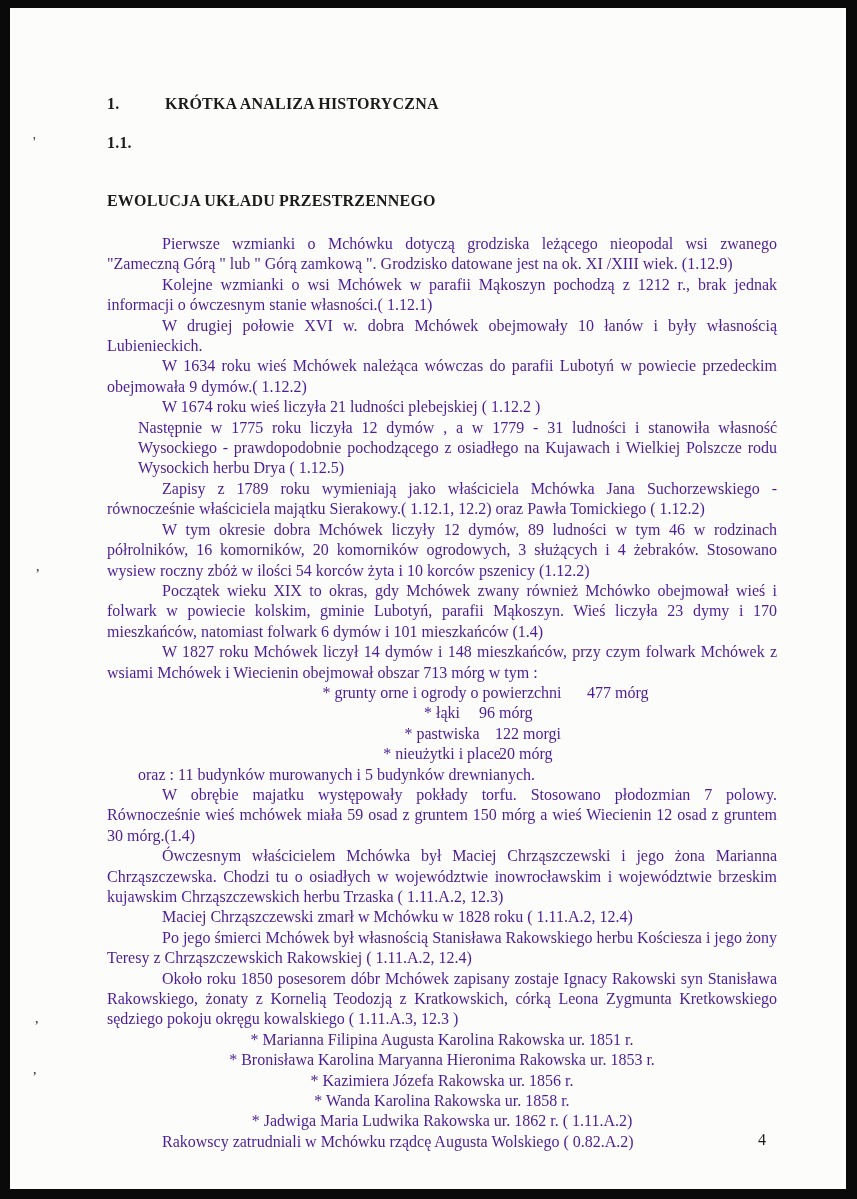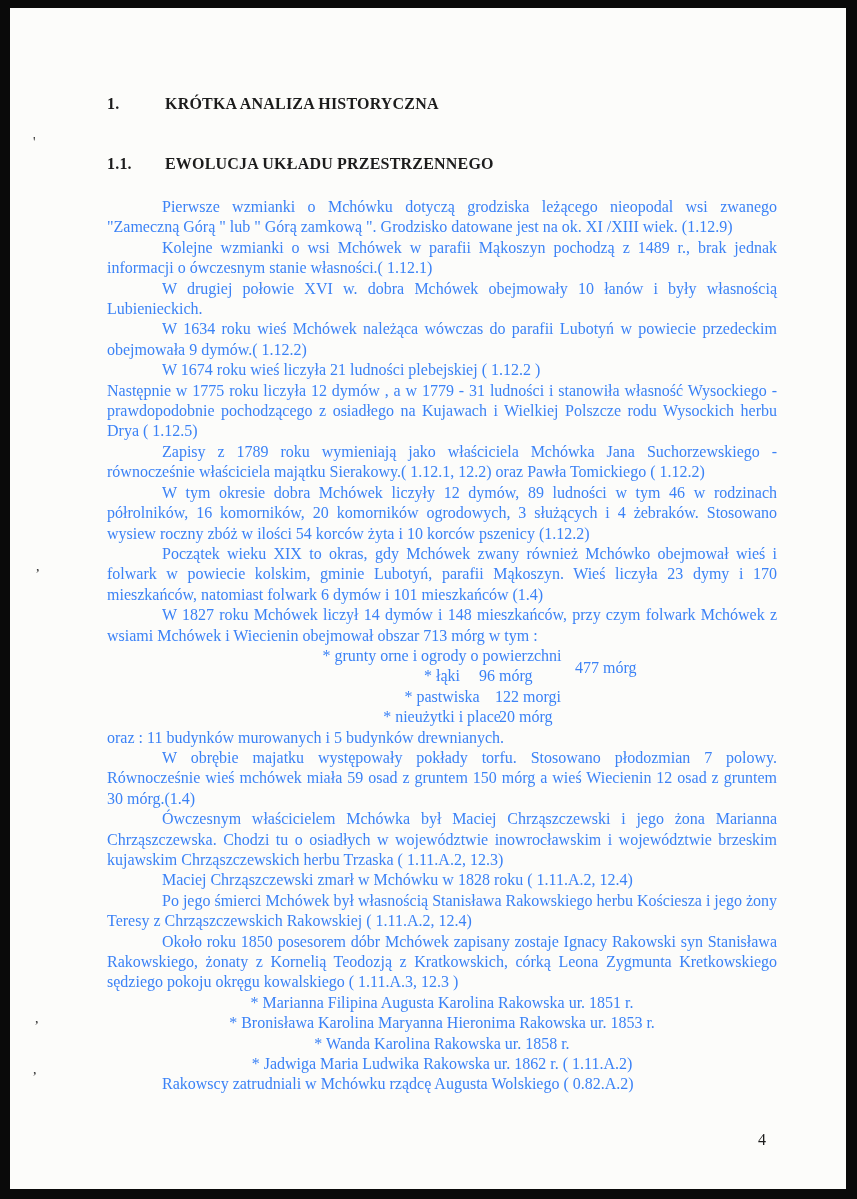--- a/index.html
+++ b/index.html
@@ -36,37 +36,39 @@
     margin: 0;
     font-size: 16px;
     font-weight: bold;
     line-height: 20px;
     letter-spacing: 0.2px;
   }
   .doc-heading .h-num {
     flex: 0 0 58px;
   }
   .doc-heading.level2 {
-    margin-top: 40px;
+    margin-top: 19px;
+    flex-direction: column;
   }
   .doc-body {
     margin-top: 23px;
   }
   .para {
     margin: 0;
     font-size: 16px;
     line-height: 20.4px;
     text-align: justify;
-    color: #3b82f6;
+    color: #4c1d95;
   }
   .para.indent {
     text-indent: 55px;
   }
   .para.noindent {
     text-indent: 0;
+    margin-left: 31px;
   }
   .para.bullet {
     text-align: center;
   }
   .para.bullet-value {
     position: relative;
     text-align: center;
     height: 20.4px;
     white-space: nowrap;
   }
@@ -101,41 +103,42 @@
       <span class="h-title">KRÓTKA ANALIZA HISTORYCZNA</span>
     </h1>
 
     <h2 class="doc-heading level2">
       <span class="h-num">1.1.</span>
       <span class="h-title">EWOLUCJA UKŁADU PRZESTRZENNEGO</span>
     </h2>
 
     <div class="doc-body">
         <p class="para indent">Pierwsze wzmianki o Mchówku dotyczą grodziska leżącego nieopodal wsi zwanego "Zameczną Górą " lub " Górą zamkową ". Grodzisko datowane jest na ok. XI /XIII wiek. (1.12.9)</p>
-        <p class="para indent">Kolejne wzmianki o wsi Mchówek w parafii Mąkoszyn pochodzą z 1489 r., brak jednak informacji o ówczesnym stanie własności.( 1.12.1)</p>
+        <p class="para indent">Kolejne wzmianki o wsi Mchówek w parafii Mąkoszyn pochodzą z 1212 r., brak jednak informacji o ówczesnym stanie własności.( 1.12.1)</p>
         <p class="para indent">W drugiej połowie XVI w. dobra Mchówek obejmowały 10 łanów i były własnością Lubienieckich.</p>
         <p class="para indent">W 1634 roku wieś Mchówek należąca wówczas do parafii Lubotyń w powiecie przedeckim obejmowała 9 dymów.( 1.12.2)</p>
         <p class="para indent">W 1674 roku wieś liczyła 21 ludności plebejskiej ( 1.12.2 )</p>
         <p class="para noindent">Następnie w 1775 roku liczyła 12 dymów , a w 1779 - 31 ludności i stanowiła własność Wysockiego - prawdopodobnie pochodzącego z osiadłego na Kujawach i Wielkiej Polszcze rodu Wysockich herbu Drya ( 1.12.5)</p>
         <p class="para indent">Zapisy z 1789 roku wymieniają jako właściciela Mchówka Jana Suchorzewskiego - równocześnie właściciela majątku Sierakowy.( 1.12.1, 12.2) oraz Pawła Tomickiego ( 1.12.2)</p>
         <p class="para indent">W tym okresie dobra Mchówek liczyły 12 dymów, 89 ludności w tym 46 w rodzinach półrolników, 16 komorników, 20 komorników ogrodowych, 3 służących i 4 żebraków. Stosowano wysiew roczny zbóż w ilości 54 korców żyta i 10 korców pszenicy (1.12.2)</p>
         <p class="para indent">Początek wieku XIX to okras, gdy Mchówek zwany również Mchówko obejmował wieś i folwark w powiecie kolskim, gminie Lubotyń, parafii Mąkoszyn. Wieś liczyła 23 dymy i 170 mieszkańców, natomiast folwark 6 dymów i 101 mieszkańców (1.4)</p>
         <p class="para indent">W 1827 roku Mchówek liczył 14 dymów i 148 mieszkańców, przy czym folwark Mchówek z wsiami Mchówek i Wiecienin obejmował obszar 713 mórg w tym :</p>
-        <p class="para bullet-value"><span>* grunty orne i ogrody o powierzchni</span><span class="val" style="left: 468px; margin-top: 12px;">477 mórg</span></p>
+        <p class="para bullet-value"><span>* grunty orne i ogrody o powierzchni</span><span class="val" style="left: 480px;">477 mórg</span></p>
         <p class="para bullet-value"><span>* łąki</span><span class="val" style="left: 372px;">96  mórg</span></p>
         <p class="para bullet-value"><span>* pastwiska</span><span class="val" style="left: 388px;">122 morgi</span></p>
         <p class="para bullet-value"><span>* nieużytki i place</span><span class="val" style="left: 392px;">20  mórg</span></p>
         <p class="para noindent">oraz : 11 budynków murowanych i 5 budynków drewnianych.</p>
         <p class="para indent">W obrębie majatku występowały pokłady torfu. Stosowano płodozmian 7 polowy. Równocześnie wieś mchówek miała 59 osad z gruntem 150 mórg a wieś Wiecienin 12 osad z gruntem 30 mórg.(1.4)</p>
         <p class="para indent">Ówczesnym właścicielem Mchówka był Maciej Chrząszczewski i jego żona Marianna Chrząszczewska. Chodzi tu o osiadłych w województwie inowrocławskim i województwie brzeskim kujawskim Chrząszczewskich herbu Trzaska ( 1.11.A.2, 12.3)</p>
         <p class="para indent">Maciej Chrząszczewski zmarł w Mchówku w 1828 roku ( 1.11.A.2, 12.4)</p>
         <p class="para indent">Po jego śmierci Mchówek był własnością Stanisława Rakowskiego herbu Kościesza i jego żony Teresy z Chrząszczewskich Rakowskiej ( 1.11.A.2, 12.4)</p>
         <p class="para indent">Około roku 1850 posesorem dóbr Mchówek zapisany zostaje Ignacy Rakowski syn Stanisława Rakowskiego, żonaty z Kornelią Teodozją z Kratkowskich, córką Leona Zygmunta Kretkowskiego sędziego pokoju okręgu kowalskiego ( 1.11.A.3, 12.3 )</p>
         <p class="para bullet">* Marianna Filipina Augusta Karolina Rakowska ur. 1851 r.</p>
         <p class="para bullet">* Bronisława Karolina Maryanna Hieronima Rakowska ur. 1853 r.</p>
+        <p class="para bullet">* Kazimiera Józefa Rakowska ur. 1856 r.</p>
         <p class="para bullet">* Wanda Karolina Rakowska ur. 1858 r.</p>
         <p class="para bullet">* Jadwiga Maria Ludwika Rakowska ur. 1862 r. ( 1.11.A.2)</p>
         <p class="para indent">Rakowscy zatrudniali w Mchówku rządcę Augusta Wolskiego ( 0.82.A.2)</p>
       </div>
 
   </div>
 
   <div class="page-number">4</div>
 </div>
 

